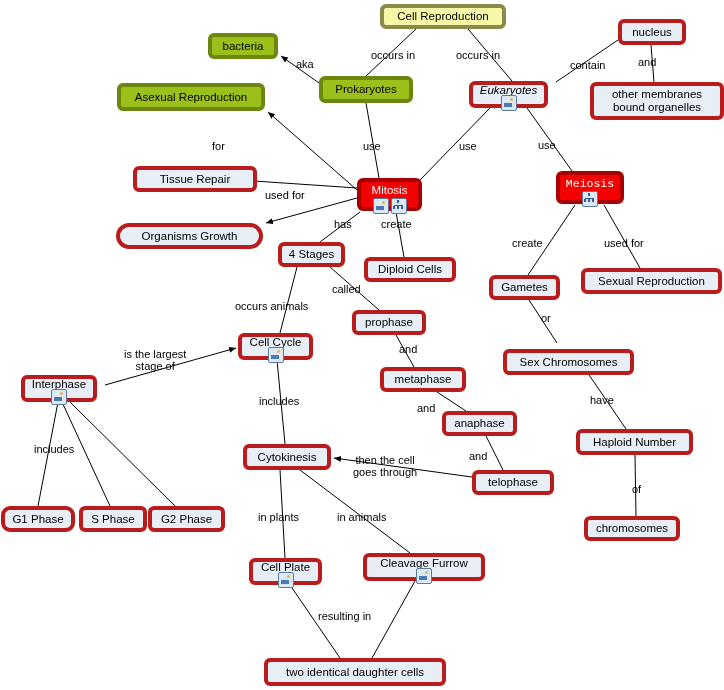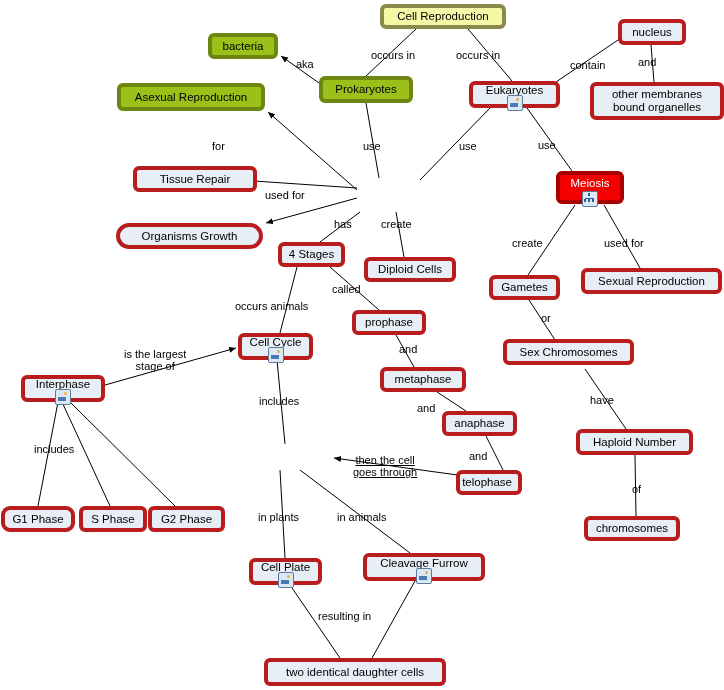--- a/index.html
+++ b/index.html
@@ -204,42 +204,49 @@
   </div>
 
   <div class="node green" style="left:208px;top:33px;width:70px;height:26px;">
     <span>bacteria</span>
   </div>
 
   <div class="node green" style="left:319px;top:76px;width:94px;height:27px;">
     <span>Prokaryotes</span>
   </div>
 
-  <div class="node hasicon" style="left:469px;top:81px;width:91px;height:27px;">
+  <div class="node hasicon" style="left:469px;top:81px;width:79px;height:27px;font-style:italic;">
     <span>Eukaryotes</span>
     <span class="icons">
       <span class="ico pic"></span>
     </span>
   </div>
 
   <div class="node" style="left:618px;top:19px;width:68px;height:26px;">
     <span>nucleus</span>
   </div>
 
   <div class="node" style="left:590px;top:82px;width:134px;height:38px;">
     <span>other membranes
 bound organelles</span>
   </div>
 
   <div class="node green" style="left:117px;top:83px;width:148px;height:28px;">
     <span>Asexual Reproduction</span>
   </div>
 
-
-  <div class="node red hasicon" style="left:556px;top:171px;width:68px;height:33px;">
+  <div class="node red hasicon" style="left:357px;top:178px;width:65px;height:33px;">
+    <span>Mitosis</span>
+    <span class="icons">
+      <span class="ico pic"></span>
+      <span class="ico map"></span>
+    </span>
+  </div>
+
+  <div class="node red hasicon" style="left:556px;top:171px;width:68px;height:33px;font-family:Liberation Mono, monospace;">
     <span>Meiosis</span>
     <span class="icons">
       <span class="ico map"></span>
     </span>
   </div>
 
   <div class="node" style="left:133px;top:166px;width:124px;height:26px;">
     <span>Tissue Repair</span>
   </div>
 
@@ -260,70 +267,73 @@
   </div>
 
   <div class="node" style="left:380px;top:367px;width:86px;height:25px;">
     <span>metaphase</span>
   </div>
 
   <div class="node" style="left:442px;top:411px;width:75px;height:25px;">
     <span>anaphase</span>
   </div>
 
-  <div class="node" style="left:456px;top:470px;width:66px;height:25px;justify-content:flex-end;">
+  <div class="node" style="left:472px;top:470px;width:82px;height:25px;">
     <span>telophase</span>
   </div>
 
   <div class="node" style="left:489px;top:275px;width:71px;height:25px;">
     <span>Gametes</span>
   </div>
 
   <div class="node" style="left:581px;top:268px;width:141px;height:26px;">
     <span>Sexual Reproduction</span>
   </div>
 
-  <div class="node" style="left:503px;top:339px;width:131px;height:26px;">
+  <div class="node" style="left:503px;top:349px;width:131px;height:26px;">
     <span>Sex Chromosomes</span>
   </div>
 
   <div class="node" style="left:576px;top:429px;width:117px;height:26px;">
     <span>Haploid Number</span>
   </div>
 
   <div class="node" style="left:584px;top:516px;width:96px;height:25px;">
     <span>chromosomes</span>
   </div>
 
   <div class="node hasicon" style="left:238px;top:333px;width:75px;height:27px;">
     <span>Cell Cycle</span>
     <span class="icons">
       <span class="ico pic"></span>
     </span>
   </div>
 
-  <div class="node hasicon" style="left:21px;top:375px;width:84px;height:27px;text-align:right;">
+  <div class="node hasicon" style="left:21px;top:375px;width:76px;height:27px;text-align:right;">
     <span>Interphase</span>
     <span class="icons">
       <span class="ico pic"></span>
     </span>
   </div>
 
   <div class="node" style="left:1px;top:506px;width:74px;height:26px;border-radius:9px;">
     <span>G1 Phase</span>
   </div>
 
   <div class="node" style="left:79px;top:506px;width:68px;height:26px;">
     <span>S Phase</span>
   </div>
 
   <div class="node" style="left:148px;top:506px;width:77px;height:26px;">
     <span>G2 Phase</span>
   </div>
 
+  <div class="node" style="left:243px;top:444px;width:88px;height:26px;">
+    <span>Cytokinesis</span>
+  </div>
 
   <div class="node hasicon" style="left:249px;top:558px;width:73px;height:27px;">
     <span>Cell Plate</span>
     <span class="icons">
       <span class="ico pic"></span>
     </span>
   </div>
 
   <div class="node hasicon" style="left:363px;top:553px;width:122px;height:28px;">
     <span>Cleavage Furrow</span>
@@ -354,20 +364,20 @@
   <div class="edge-label" style="left:235px;top:300px;">occurs animals</div>
   <div class="edge-label" style="left:399px;top:343px;">and</div>
   <div class="edge-label" style="left:541px;top:312px;">or</div>
   <div class="edge-label" style="left:124px;top:348px;">is the largest
 stage of</div>
   <div class="edge-label" style="left:417px;top:402px;">and</div>
   <div class="edge-label" style="left:590px;top:394px;">have</div>
   <div class="edge-label" style="left:259px;top:395px;">includes</div>
   <div class="edge-label" style="left:34px;top:443px;">includes</div>
   <div class="edge-label" style="left:469px;top:450px;">and</div>
-  <div class="edge-label" style="left:353px;top:454px;text-decoration:underline;">then the cell
+  <div class="edge-label" style="left:353px;top:454px;">then the cell
 goes through</div>
   <div class="edge-label" style="left:632px;top:483px;">of</div>
   <div class="edge-label" style="left:258px;top:511px;">in plants</div>
   <div class="edge-label" style="left:337px;top:511px;">in animals</div>
   <div class="edge-label" style="left:318px;top:610px;">resulting in</div>
 
 </div>
 
 </body></html>

